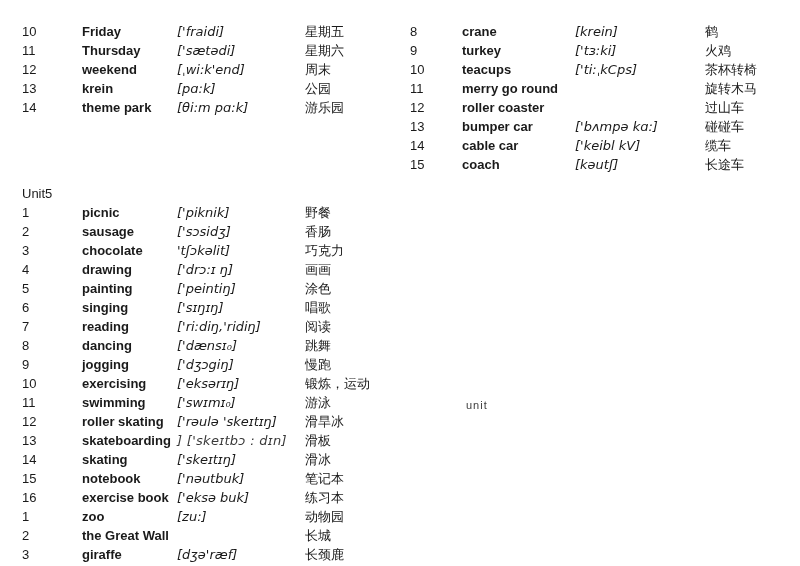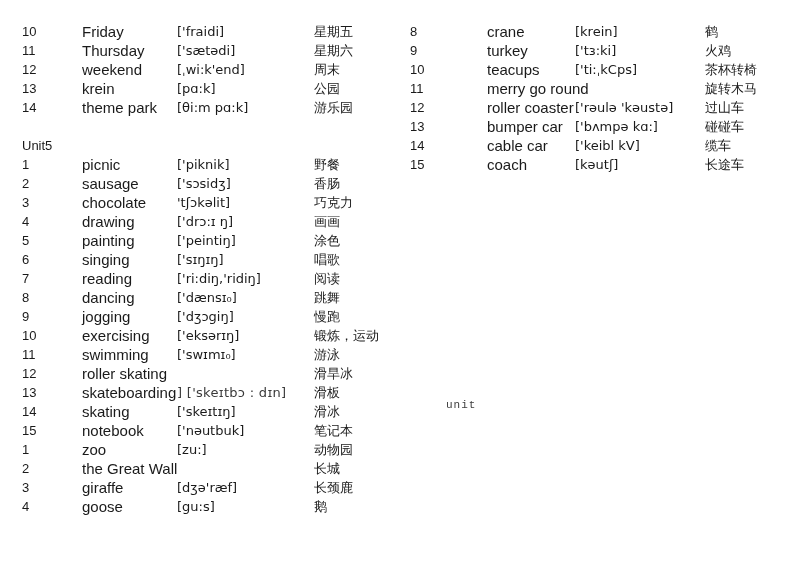--- a/index.html
+++ b/index.html
@@ -49,65 +49,68 @@
   }
   .vrow .num {
     position: absolute;
     left: 0;
     width: 44px;
     font-size: 13px;
   }
   .vrow .word {
     position: absolute;
     left: 60px;
-    font-size: 15px;
+    font-size: 13px;
+    font-weight: bold;
   }
   .vrow .ipa {
     position: absolute;
     left: 155px;
     font-size: 13px;
     font-family: "DejaVu Sans", "Liberation Sans", sans-serif;
+    font-style: italic;
   }
   .vrow .ipa.small {
     font-size: 13px;
     letter-spacing: 0.3px;
     color: #3a3a3a;
   }
   .vrow .zh {
     position: absolute;
-    left: 292px;
+    left: 283px;
     font-size: 13px;
     font-family: "DejaVu Sans", sans-serif;
   }
 
   
   .col-right .vrow .num { left: 0; width: 44px; }
-  .col-right .vrow .word { left: 77px; }
+  .col-right .vrow .word { left: 52px; }
   .col-right .vrow .ipa { left: 165px; }
   .col-right .vrow .zh { left: 295px; }
 
   .unit-head {
     display: block;
     height: 19px;
     line-height: 19px;
     font-size: 13px;
     white-space: nowrap;
+    margin-top: 48px;
   }
 
   .spacer {
     display: block;
     height: 19px;
   }
 
   
   .stray-label {
     position: absolute;
-    left: 446px;
+    left: 466px;
     top: 399px;
-    font-family: Liberation Mono, monospace;
+    font-family: Liberation Sans, sans-serif;
     font-size: 11px;
     color: #3d3d3d;
     letter-spacing: 1px;
   }
 </style>
 </head>
 <body>
 
 <div class="page">
 
@@ -206,20 +209,21 @@
       </div>
       <div class="vrow">
         <span class="num">11</span>
         <span class="word">swimming</span>
         <span class="ipa">['swɪmɪ₀]</span>
         <span class="zh">游泳</span>
       </div>
       <div class="vrow">
         <span class="num">12</span>
         <span class="word">roller skating</span>
+        <span class="ipa">['rəulə 'skeɪtɪŋ]</span>
         <span class="zh">滑旱冰</span>
       </div>
       <div class="vrow">
         <span class="num">13</span>
         <span class="word">skateboarding</span>
         <span class="ipa small">] ['skeɪtbɔ : dɪn]</span>
         <span class="zh">滑板</span>
       </div>
       <div class="vrow">
         <span class="num">14</span>
@@ -227,20 +231,26 @@
         <span class="ipa">['skeɪtɪŋ]</span>
         <span class="zh">滑冰</span>
       </div>
       <div class="vrow">
         <span class="num">15</span>
         <span class="word">notebook</span>
         <span class="ipa">['nəutbuk]</span>
         <span class="zh">笔记本</span>
       </div>
       <div class="vrow">
+        <span class="num">16</span>
+        <span class="word">exercise book</span>
+        <span class="ipa">['eksə buk]</span>
+        <span class="zh">练习本</span>
+      </div>
+      <div class="vrow">
         <span class="num">1</span>
         <span class="word">zoo</span>
         <span class="ipa">[zu:]</span>
         <span class="zh">动物园</span>
       </div>
       <div class="vrow">
         <span class="num">2</span>
         <span class="word">the Great Wall</span>
         <span class="ipa"></span>
         <span class="zh">长城</span>
@@ -278,21 +288,20 @@
         <span class="zh">茶杯转椅</span>
       </div>
       <div class="vrow">
         <span class="num">11</span>
         <span class="word">merry go round</span>
         <span class="zh">旋转木马</span>
       </div>
       <div class="vrow">
         <span class="num">12</span>
         <span class="word">roller coaster</span>
-        <span class="ipa">['rəulə 'kəustə]</span>
         <span class="zh">过山车</span>
       </div>
       <div class="vrow">
         <span class="num">13</span>
         <span class="word">bumper car</span>
         <span class="ipa">['bʌmpə kɑ:]</span>
         <span class="zh">碰碰车</span>
       </div>
       <div class="vrow">
         <span class="num">14</span>

